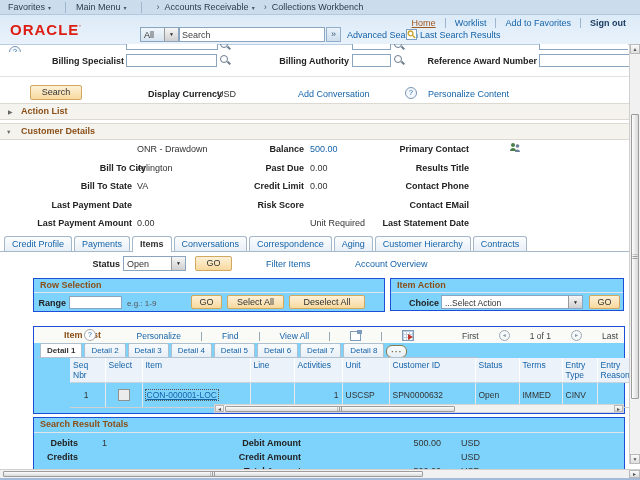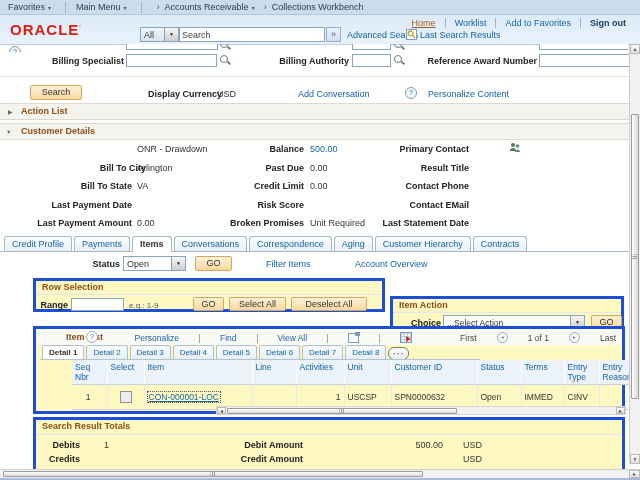--- a/index.html
+++ b/index.html
@@ -44,21 +44,21 @@
   .sectitle{position:absolute;left:21px;top:2px;font-weight:bold;color:#8a4f17;}
   .rule{position:absolute;left:0;width:629px;height:0;border-top:1px solid #e2e2e2;}
   
   #tabstrip{position:absolute;top:235px;left:0;width:629px;height:17px;display:flex;align-items:flex-end;
             padding-left:4px;box-sizing:border-box;border-bottom:1px solid #a4b8ca;}
   .tab{box-sizing:border-box;border:1px solid #a4b8ca;border-bottom:none;border-radius:3px 3px 0 0;
        padding:2px 7px 2px 7px;margin-right:2px;background:linear-gradient(#fcfdfe,#e7eff6);
        color:#1563a9;cursor:pointer;white-space:nowrap;}
   .tab.active{background:#fff;color:#333;font-weight:bold;margin-bottom:-1px;padding-bottom:3px;}
   
-  .gbox{position:absolute;box-sizing:border-box;border:3px solid #1d4ed8;background:#fef9c3;}
+  .gbox{position:absolute;box-sizing:border-box;border:1px solid #1d4ed8;background:#7dd3fc;}
   .gtitle{position:absolute;left:6px;top:1px;font-weight:bold;color:#8a4f17;white-space:nowrap;}
   .gtline{position:absolute;left:0;right:0;top:13px;border-top:1px solid #e2e6ec;}
   
   #iltable{position:absolute;top:31px;left:0;border-collapse:collapse;table-layout:fixed;width:590px;font-size:8.5px;margin-left:36px;}
   #iltable th{background:#ebf2f9;color:#1563a9;font-weight:normal;text-align:left;vertical-align:top;
               padding:2px 3px;border-right:1px solid #fff;border-bottom:1px solid #c8d3de;cursor:pointer;
               overflow:hidden;white-space:normal;line-height:10px;}
   #iltable td{height:20px;padding:2px 3px;border-right:1px solid #e8e8e8;border-bottom:1px solid #d0d0d0;
               vertical-align:middle;overflow:hidden;white-space:nowrap;}
   .cknum{text-align:right;}
@@ -203,35 +203,34 @@
     <circle cx="4" cy="3" r="2" fill="#4a7f4a"></circle>
       <path d="M1 9c0-2 1.5-3 3-3s3 1 3 3z" fill="#4a7f4a"></path>
     <circle cx="8.5" cy="4" r="1.8" fill="#6b7f99"></circle>
       <path d="M6 10c0-1.8 1.2-2.6 2.5-2.6S11 8.2 11 10z" fill="#6b7f99"></path>
   </svg>
 
   <div class="lbl ra" style="left:16px;top:163px;width:130px;">Bill To City</div>
   <div class="val" style="left:137px;top:163px;">Arlington</div>
   <div class="lbl ra" style="left:160px;top:163px;width:144px;">Past Due</div>
   <div class="val" style="left:310px;top:163px;">0.00</div>
-  <div class="lbl ra" style="left:325px;top:163px;width:144px;">Result Title</div>
+  <div class="lbl ra" style="left:325px;top:163px;width:144px;">Results Title</div>
 
   <div class="lbl ra" style="left:2px;top:181px;width:130px;">Bill To State</div>
   <div class="val" style="left:137px;top:181px;">VA</div>
   <div class="lbl ra" style="left:160px;top:181px;width:144px;">Credit Limit</div>
   <div class="val" style="left:310px;top:181px;">0.00</div>
   <div class="lbl ra" style="left:325px;top:181px;width:144px;">Contact Phone</div>
 
   <div class="lbl ra" style="left:2px;top:200px;width:130px;">Last Payment Date</div>
   <div class="lbl ra" style="left:160px;top:200px;width:144px;">Risk Score</div>
   <div class="lbl ra" style="left:325px;top:200px;width:144px;">Contact EMail</div>
 
   <div class="lbl ra" style="left:2px;top:218px;width:130px;">Last Payment Amount</div>
   <div class="val" style="left:137px;top:218px;">0.00</div>
-  <div class="lbl ra" style="left:160px;top:218px;width:144px;">Broken Promises</div>
   <div class="val" style="left:310px;top:218px;">Unit Required</div>
   <div class="lbl ra" style="left:325px;top:218px;width:144px;">Last Statement Date</div>
 
   <div id="tabstrip">
     <div class="tab">Credit Profile</div>
     <div class="tab">Payments</div>
     <div class="tab active">Items</div>
     <div class="tab">Conversations</div>
     <div class="tab">Correspondence</div>
     <div class="tab">Aging</div>
@@ -252,21 +251,21 @@
     <span class="gtitle">Row Selection</span>
     <span class="gtline"></span>
     <div class="lbl ra" style="left:2px;top:19px;width:30px;">Range</div>
     <input class="inp" style="left: 35px; top: 17px; width: 53px;">
     <div class="val" style="left:93px;top:20px;color:#555;font-size:8px;">e.g.: 1-9</div>
     <button class="btn" style="left:157px;top:16px;width:31px;height:14px;line-height:12px;">GO</button>
     <button class="btn" style="left:193px;top:16px;width:57px;height:14px;line-height:12px;">Select All</button>
     <button class="btn" style="left:255px;top:16px;width:76px;height:14px;line-height:12px;">Deselect All</button>
   </div>
 
-  <div class="gbox" style="left:390px;top:296px;width:234px;height:33px;">
+  <div class="gbox" style="left:390px;top:278px;width:234px;height:33px;">
     <span class="gtitle">Item Action</span>
     <span class="gtline"></span>
     <div class="lbl ra" style="left:6px;top:19px;width:42px;">Choice</div>
     <div class="combo" style="left:50px;top:16px;width:142px;height:14px;font-size:8.5px;">
       <span class="ctext" style="top:2px;">...Select Action</span>
       <span class="cbtn" style="line-height:12px;">▼</span>
     </div>
     <button class="btn" style="left:198px;top:16px;width:31px;height:14px;line-height:12px;">GO</button>
   </div>
 

